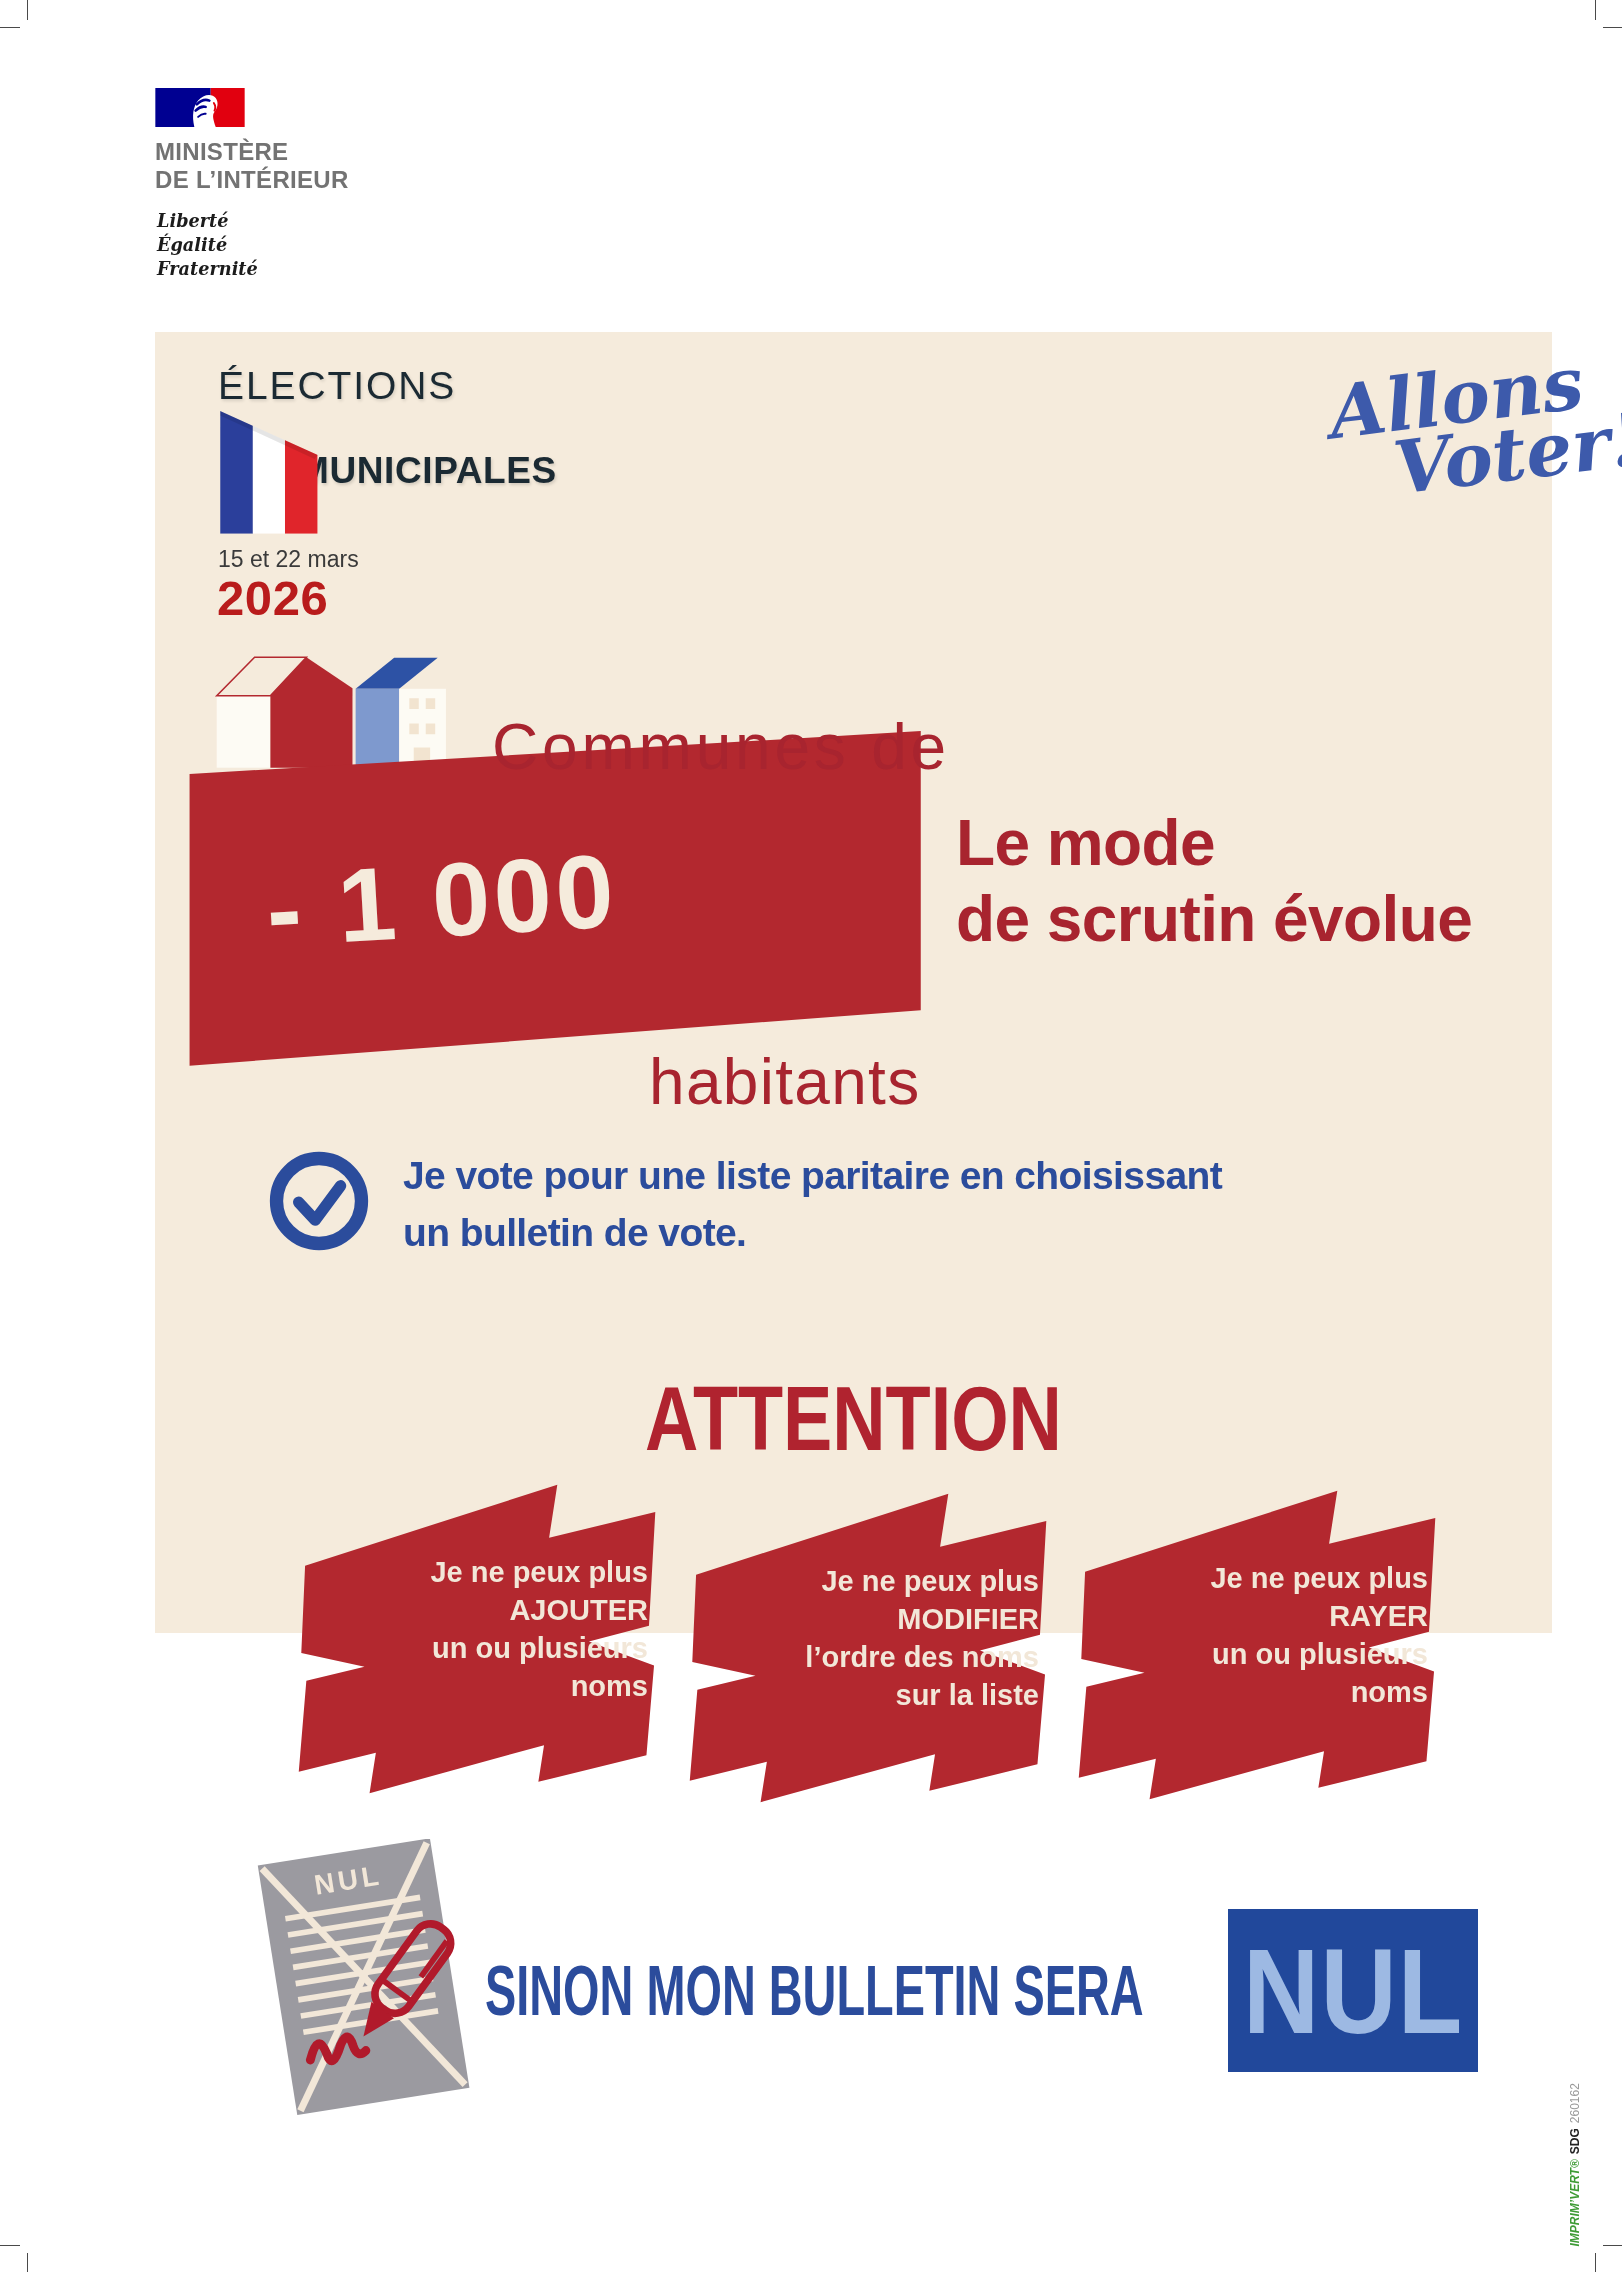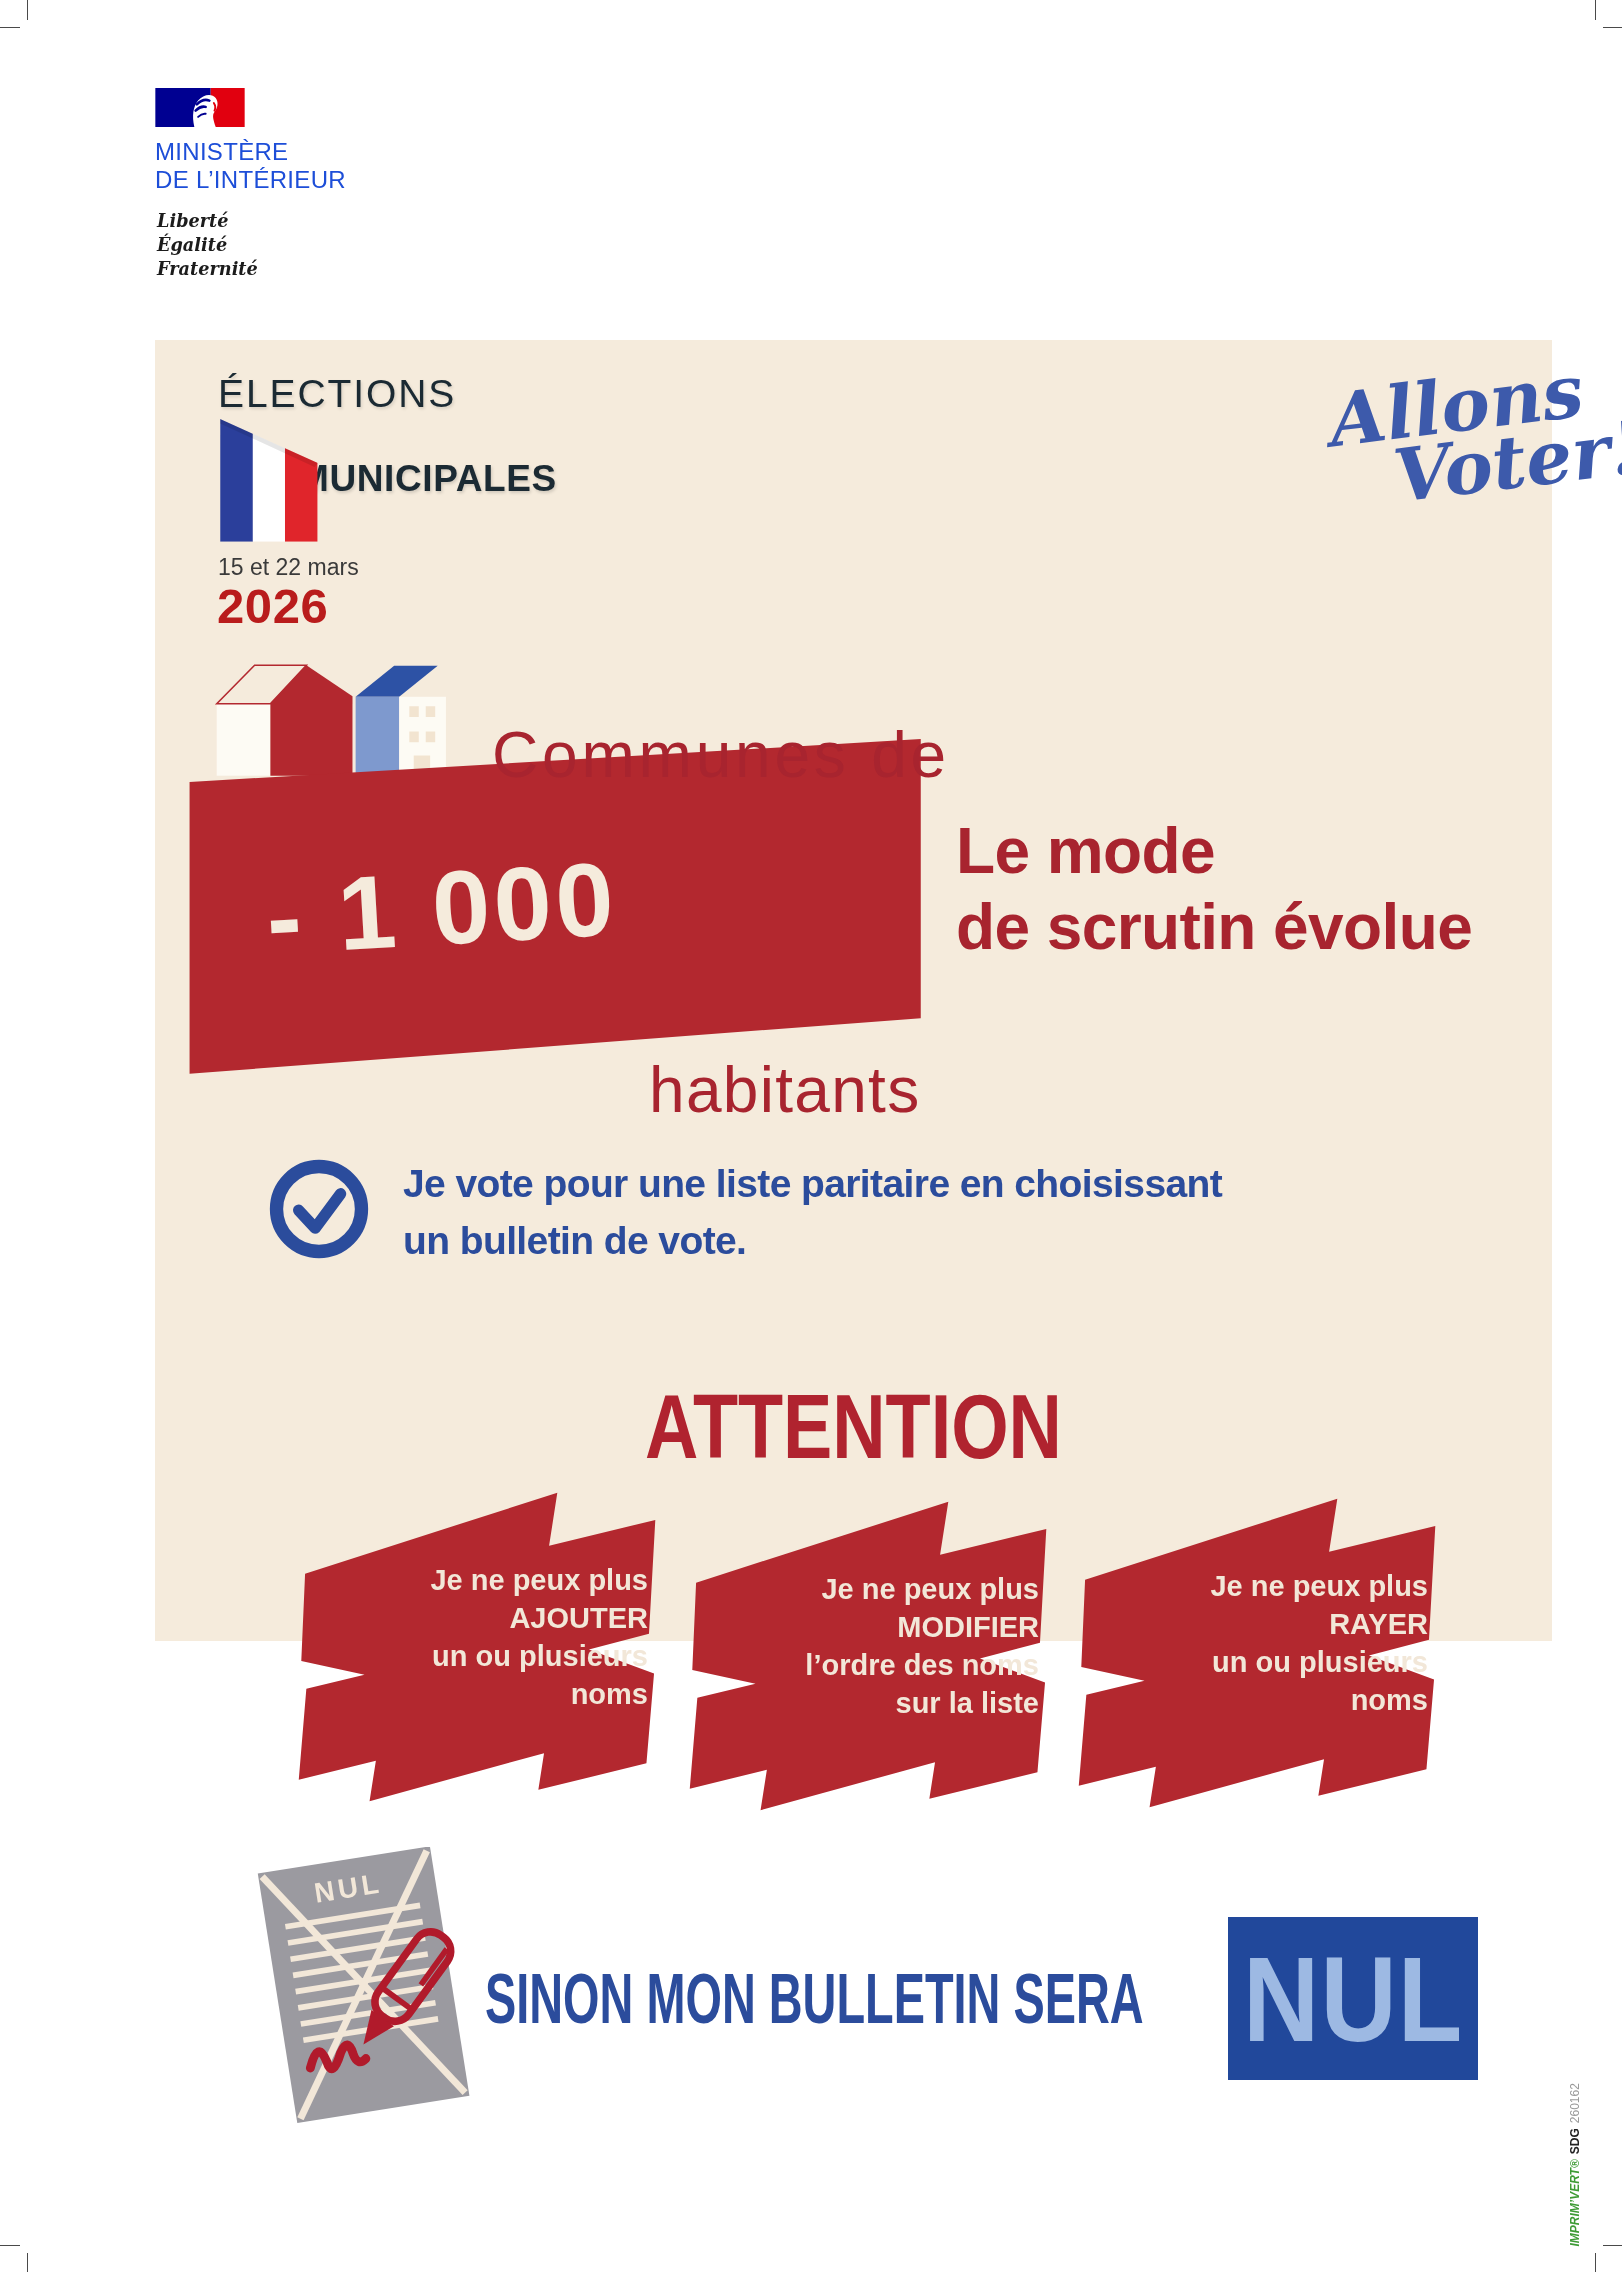--- a/index.html
+++ b/index.html
@@ -2,25 +2,25 @@
 <html style="font-size:10px"><head>
 <meta charset="utf-8">
 <style>
   html,body{margin:0;padding:0;background:#e8e8e8;}
   .page{position:relative;width:1623px;height:2273px;background:#ffffff;overflow:hidden;
         font-family:"Liberation Sans", sans-serif;}
   .abs{position:absolute;}
   .crop{position:absolute;background:#4a4a4a;}
 
   
-  .min-name{font-weight:400;font-size:24px;line-height:28px;color:#1d4ed8;letter-spacing:0.3px;}
+  .min-name{font-weight:700;font-size:24px;line-height:28px;color:#737373;letter-spacing:0.3px;}
   .motto{font-family:"DejaVu Serif", serif;font-style:italic;font-size:17.7px;line-height:24px;color:#1c1c1c;font-weight:bold;}
 
   
-  .poster{position:absolute;left:155px;top:340px;width:1397px;height:1301px;background:#F5EBDC;}
+  .poster{position:absolute;left:155px;top:332px;width:1397px;height:1301px;background:#F5EBDC;}
 
   .ev1{font-size:39px;font-weight:300;letter-spacing:1.9px;color:#1B2A33;text-shadow:1.3px 1.9px 3.2px rgba(0,0,0,.12);}
   .ev2{font-size:37px;font-weight:800;letter-spacing:0.6px;color:#1B2A33;text-shadow:1.3px 1.9px 3.2px rgba(0,0,0,.15);margin-top:45px;}
   .dates{font-size:23px;font-weight:400;color:#3A3A3A;}
   .year{font-size:49px;font-weight:800;color:#b91c1c;letter-spacing:0.6px;}
 
   .slogan{transform:rotate(-7deg);color:#3D5AAB;font-family:"DejaVu Serif", serif;
           font-style:italic;font-weight:bold;}
   .slogan .l1{font-size:73px;line-height:63px;margin-left:17.7px;}
   .slogan .l2{font-size:73px;line-height:63px;margin-left:75px;}

